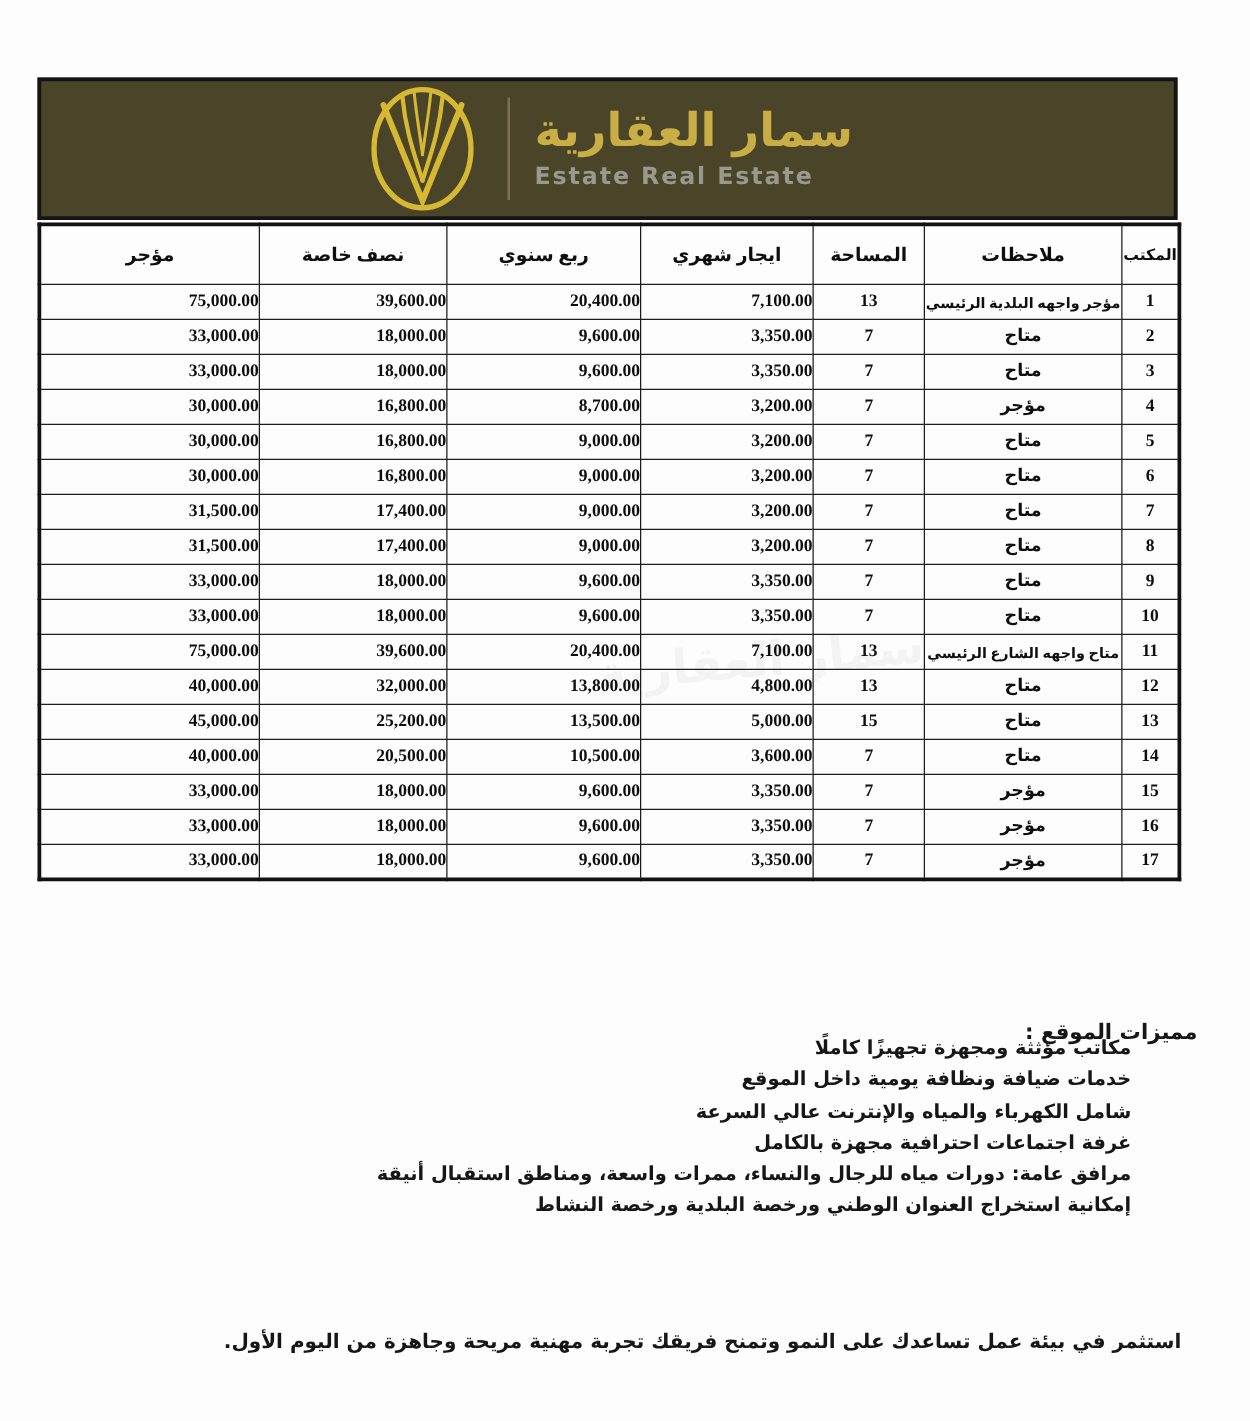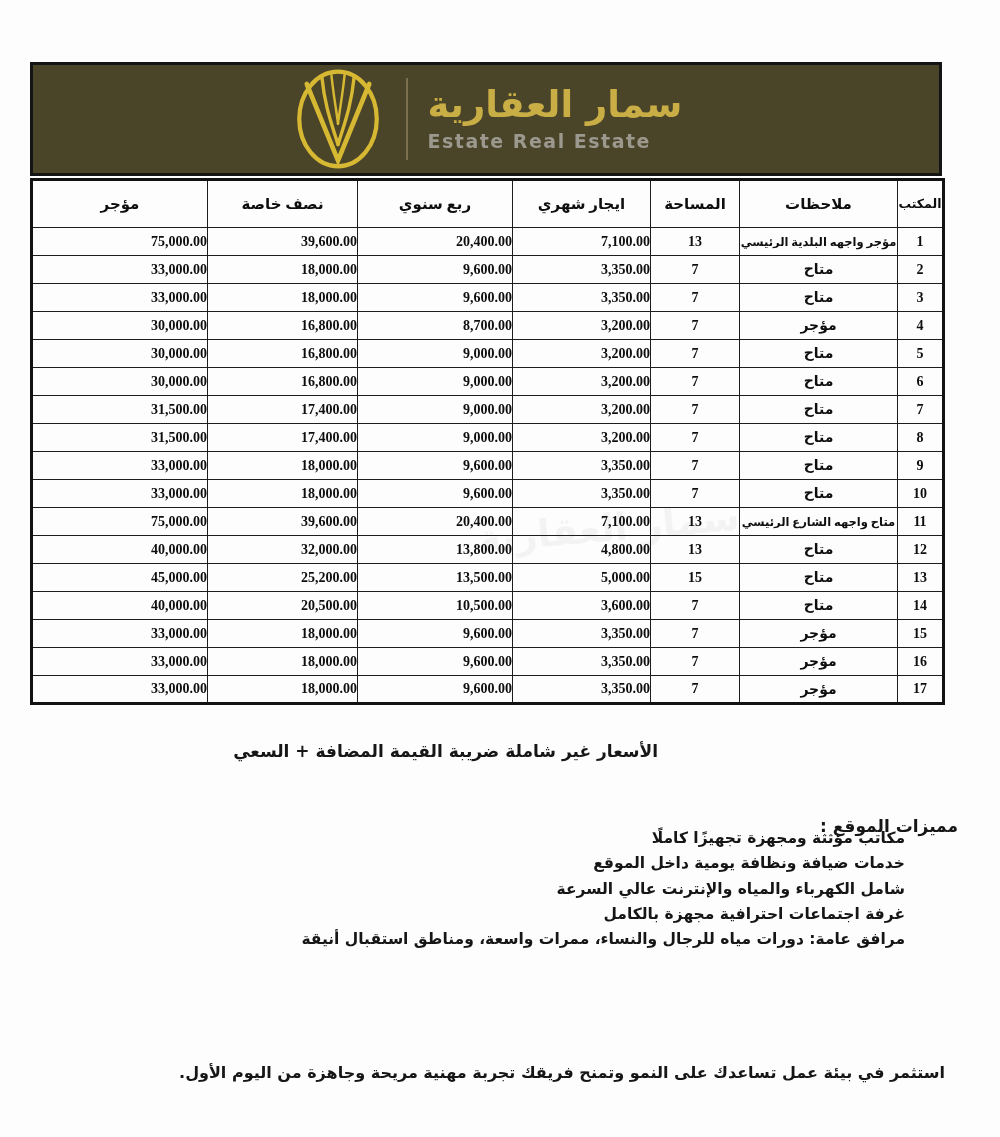--- a/index.html
+++ b/index.html
@@ -254,25 +254,25 @@
       <td class="cell-notes">مؤجر</td>
       <td class="cell-center">7</td>
       <td class="cell-num">3,350.00</td>
       <td class="cell-num">9,600.00</td>
       <td class="cell-num">18,000.00</td>
       <td class="cell-num">33,000.00</td>
     </tr>
       </tbody>
   </table>
 
-  <div class="ftxt vat-note">الأسعار غير شاملة ضريبة القيمة المضافة + السعي</div>
   <div class="ftxt features-title">مميزات الموقع :</div>
   <ul class="ftxt features-list">
       <li>مكاتب مؤثثة ومجهزة تجهيزًا كاملًا</li>
       <li>خدمات ضيافة ونظافة يومية داخل الموقع</li>
       <li>شامل الكهرباء والمياه والإنترنت عالي السرعة</li>
       <li>غرفة اجتماعات احترافية مجهزة بالكامل</li>
       <li>مرافق عامة: دورات مياه للرجال والنساء، ممرات واسعة، ومناطق استقبال أنيقة</li>
+      <li>إمكانية استخراج العنوان الوطني ورخصة البلدية ورخصة النشاط</li>
     </ul>
 
   <div class="ftxt closing-note">استثمر في بيئة عمل تساعدك على النمو وتمنح فريقك تجربة مهنية مريحة وجاهزة من اليوم الأول.</div>
 
 </div>
 
 </body></html>

